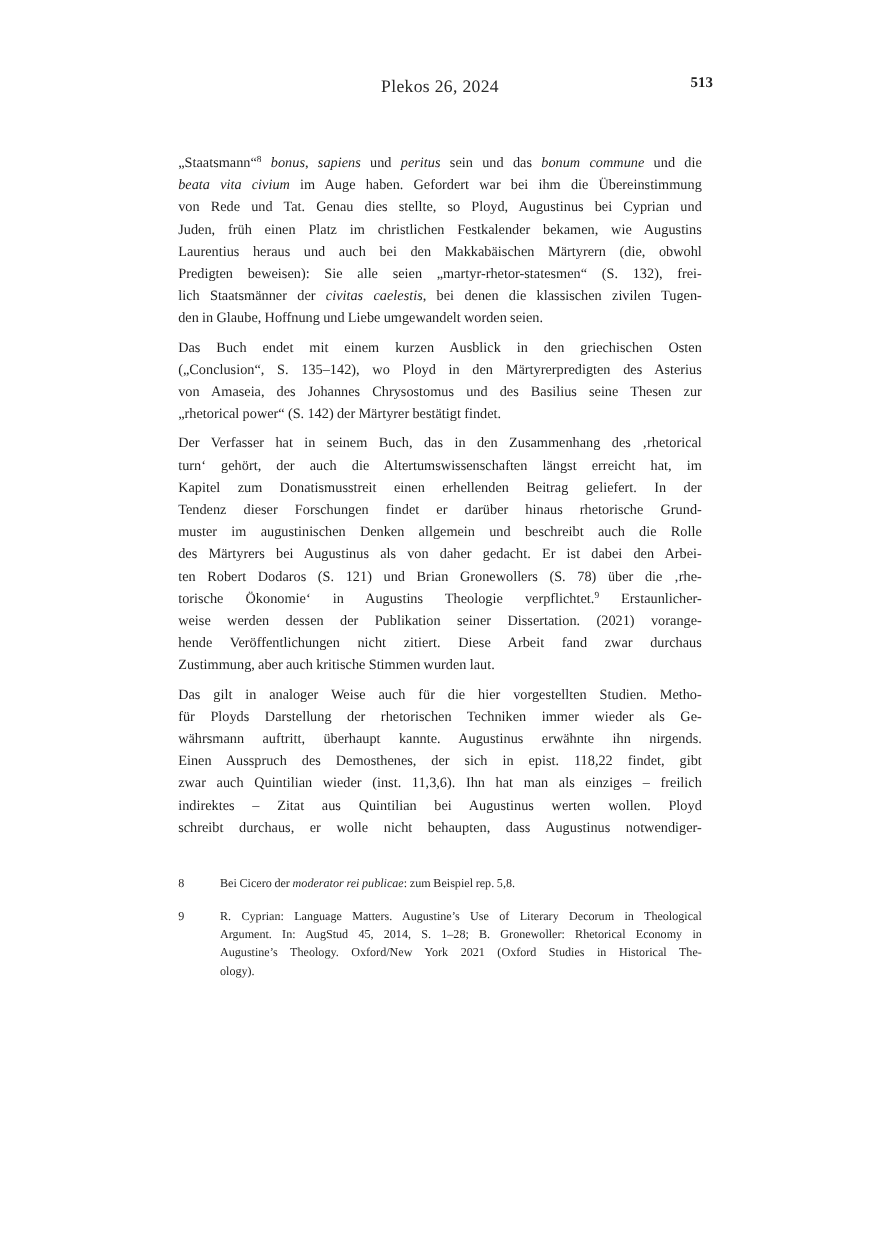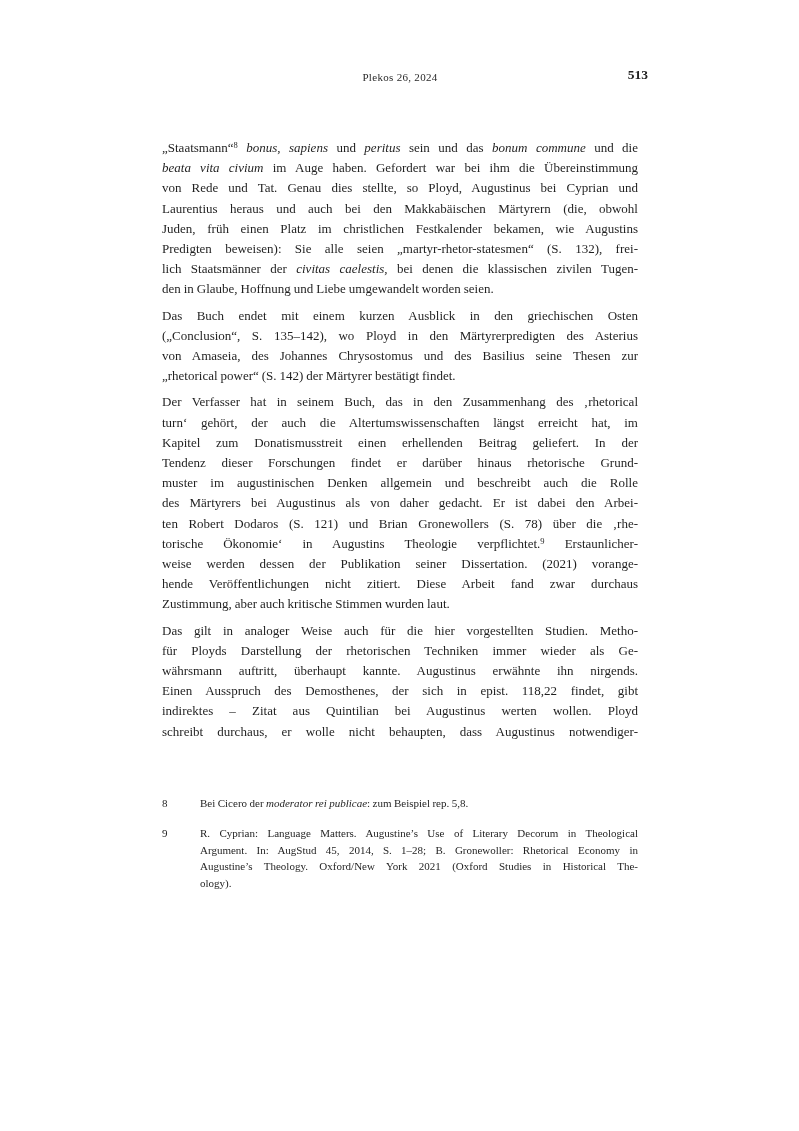--- a/index.html
+++ b/index.html
@@ -11,21 +11,21 @@
     font-family: "Liberation Serif", serif;
     color: #1f1f1f;
     overflow: hidden;
   }
   .running-title {
     position: absolute;
     top: 71px;
     left: 162px;
     width: 476px;
     text-align: center;
-    font-size: 11px;
+    font-size: 16px;
     letter-spacing: 0.3px;
     color: #2a2a2a;
   }
   .page-number {
     position: absolute;
     top: 67px;
     left: 162px;
     width: 486px;
     text-align: right;
     font-size: 13.5px;
@@ -71,22 +71,22 @@
 
 <div class="page">
   <div class="running-title">Plekos 26, 2024</div>
   <div class="page-number">513</div>
 
   <div class="body-text" id="body-text">
       <div class="para">
         <div class="line fill"><span>„Staatsmann“</span><span class="sup">8</span><span> </span><span class="i">bonus</span><span>, </span><span class="i">sapiens</span><span> und </span><span class="i">peritus</span><span> sein und das </span><span class="i">bonum commune</span><span> und die</span></div>
         <div class="line fill"><span class="i">beata vita civium</span><span> im Auge haben. Gefordert war bei ihm die Übereinstimmung</span></div>
         <div class="line fill"><span>von Rede und Tat. Genau dies stellte, so Ployd, Augustinus bei Cyprian und</span></div>
+        <div class="line fill"><span>Juden, früh einen Platz im christlichen Festkalender bekamen, wie Augustins</span></div>
         <div class="line fill"><span>Laurentius heraus und auch bei den Makkabäischen Märtyrern (die, obwohl</span></div>
-        <div class="line fill"><span>Juden, früh einen Platz im christlichen Festkalender bekamen, wie Augustins</span></div>
         <div class="line fill"><span>Predigten beweisen): Sie alle seien „martyr-rhetor-statesmen“ (S. 132), frei-</span></div>
         <div class="line fill"><span>lich Staatsmänner der </span><span class="i">civitas caelestis</span><span>, bei denen die klassischen zivilen Tugen-</span></div>
         <div class="line last"><span>den in Glaube, Hoffnung und Liebe umgewandelt worden seien.</span></div>
       </div>
       <div class="para">
         <div class="line fill"><span>Das Buch endet mit einem kurzen Ausblick in den griechischen Osten</span></div>
         <div class="line fill"><span>(„Conclusion“, S. 135–142), wo Ployd in den Märtyrerpredigten des Asterius</span></div>
         <div class="line fill"><span>von Amaseia, des Johannes Chrysostomus und des Basilius seine Thesen zur</span></div>
         <div class="line last"><span>„rhetorical power“ (S. 142) der Märtyrer bestätigt findet.</span></div>
       </div>
@@ -101,20 +101,21 @@
         <div class="line fill"><span>torische Ökonomie‘ in Augustins Theologie verpflichtet.</span><span class="sup">9</span><span> Erstaunlicher-</span></div>
         <div class="line fill"><span>weise werden dessen der Publikation seiner Dissertation. (2021) vorange-</span></div>
         <div class="line fill"><span>hende Veröffentlichungen nicht zitiert. Diese Arbeit fand zwar durchaus</span></div>
         <div class="line last"><span>Zustimmung, aber auch kritische Stimmen wurden laut.</span></div>
       </div>
       <div class="para">
         <div class="line fill"><span>Das gilt in analoger Weise auch für die hier vorgestellten Studien. Metho-</span></div>
         <div class="line fill"><span>für Ployds Darstellung der rhetorischen Techniken immer wieder als Ge-</span></div>
         <div class="line fill"><span>währsmann auftritt, überhaupt kannte. Augustinus erwähnte ihn nirgends.</span></div>
         <div class="line fill"><span>Einen Ausspruch des Demosthenes, der sich in epist. 118,22 findet, gibt</span></div>
+        <div class="line fill"><span>zwar auch Quintilian wieder (inst. 11,3,6). Ihn hat man als einziges – freilich</span></div>
         <div class="line fill"><span>indirektes – Zitat aus Quintilian bei Augustinus werten wollen. Ployd</span></div>
         <div class="line fill"><span>schreibt durchaus, er wolle nicht behaupten, dass Augustinus notwendiger-</span></div>
       </div>
     </div>
 
   <div class="footnotes" id="footnotes">
       <div class="footnote">
         <div class="fn-num">8</div>
         <div class="fn-text">
           <div class="line last"><span>Bei Cicero der </span><span class="i">moderator rei publicae</span><span>: zum Beispiel rep. 5,8.</span></div>

